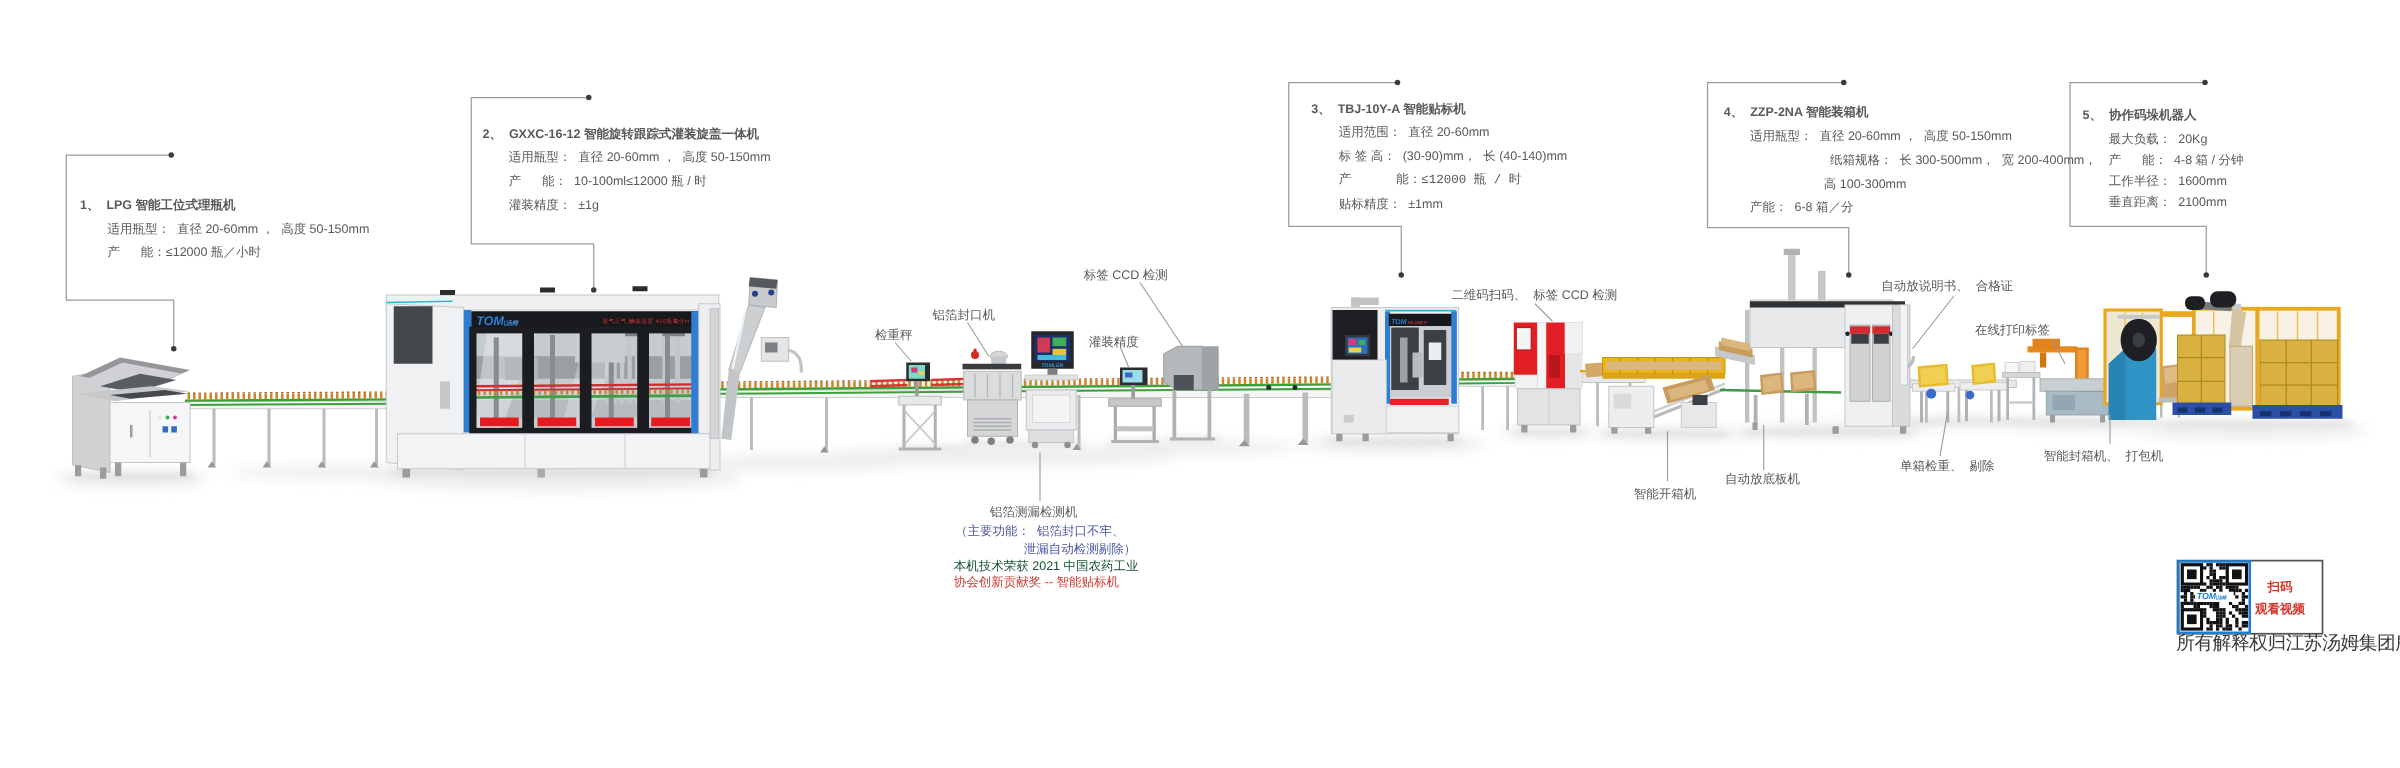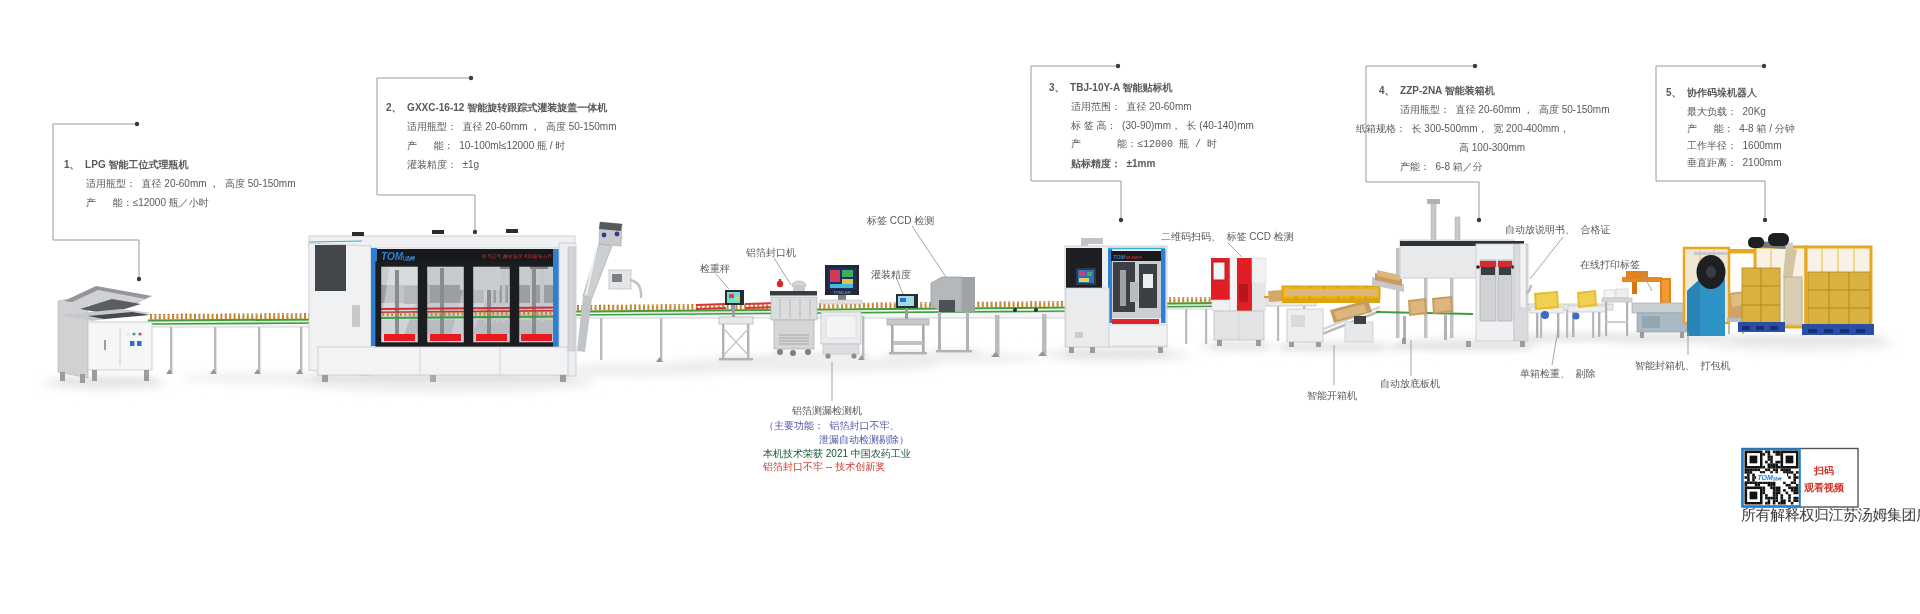--- a/index.html
+++ b/index.html
@@ -816,27 +816,27 @@
 <div class="t" style="left:407px;top:158px;">灌装精度：&nbsp; ±1g</div>
 
 <div class="t b" style="left:1049px;top:81px;">3、&nbsp;&nbsp;TBJ-10Y-A 智能贴标机</div>
 
 <div class="t" style="left:1071px;top:100px;">适用范围：&nbsp; 直径 20-60mm</div>
 
 <div class="t" style="left:1071px;top:119px;">标 签 高：&nbsp; (30-90)mm，&nbsp; 长 (40-140)mm</div>
 
 <div class="t" style="left:1071px;top:138px;font-family:Liberation Mono, monospace;">产&nbsp;&nbsp;&nbsp;&nbsp;&nbsp;&nbsp;能：≤12000 瓶 / 时</div>
 
-<div class="t" style="left:1071px;top:157px;font-weight:bold;">贴标精度：&nbsp; ±1mm</div>
+<div class="t" style="left:1071px;top:157px;">贴标精度：&nbsp; ±1mm</div>
 
 <div class="t b" style="left:1379px;top:84px;">4、&nbsp;&nbsp;ZZP-2NA 智能装箱机</div>
 
 <div class="t" style="left:1400px;top:103px;">适用瓶型：&nbsp; 直径 20-60mm ，&nbsp; 高度 50-150mm</div>
 
-<div class="t" style="left:1356px;top:122px;">纸箱规格：&nbsp; 长 300-500mm，&nbsp; 宽 200-400mm，</div>
+<div class="t" style="left:1464px;top:122px;">纸箱规格：&nbsp; 长 300-500mm，&nbsp; 宽 200-400mm，</div>
 
 <div class="t" style="left:1459px;top:141px;">高 100-300mm</div>
 
 <div class="t" style="left:1400px;top:160px;">产能：&nbsp; 6-8 箱／分</div>
 
 <div class="t b" style="left:1666px;top:86px;">5、&nbsp;&nbsp;协作码垛机器人</div>
 
 <div class="t" style="left:1687px;top:105px;">最大负载：&nbsp; 20Kg</div>
 
 <div class="t" style="left:1687px;top:122px;">产&nbsp;&nbsp;&nbsp;&nbsp;&nbsp;&nbsp;能：&nbsp; 4-8 箱 / 分钟</div>
@@ -868,19 +868,19 @@
 <div class="t" style="left:1635px;top:359px;">智能封箱机、&nbsp; 打包机</div>
 
 <div class="t" style="left:792px;top:404px;">铝箔测漏检测机</div>
 
 <div class="t" style="left:764px;top:419px;color:#4b55a9;">（主要功能：&nbsp; 铝箔封口不牢、</div>
 
 <div class="t" style="left:819px;top:433px;color:#4b55a9;">泄漏自动检测剔除）</div>
 
 <div class="t" style="left:763px;top:447px;color:#14532d;">本机技术荣获 2021 中国农药工业</div>
 
-<div class="t" style="left:763px;top:460px;color:#cf3a30;">铝箔封口不牢 -- 技术创新奖</div>
+<div class="t" style="left:763px;top:460px;color:#cf3a30;">协会创新贡献奖 -- 智能贴标机</div>
 
 <div class="t" style="left:1814px;top:464px;color:#d2372a;font-weight:bold;">扫码</div>
 
 <div class="t" style="left:1804px;top:481px;color:#d2372a;font-weight:bold;">观看视频</div>
 
 <div class="t" style="left:1741px;top:508px;font-size:15px;color:#3c3a3a;letter-spacing:-0.4px;">所有解释权归江苏汤姆集团所有</div>
 
 </body></html>

